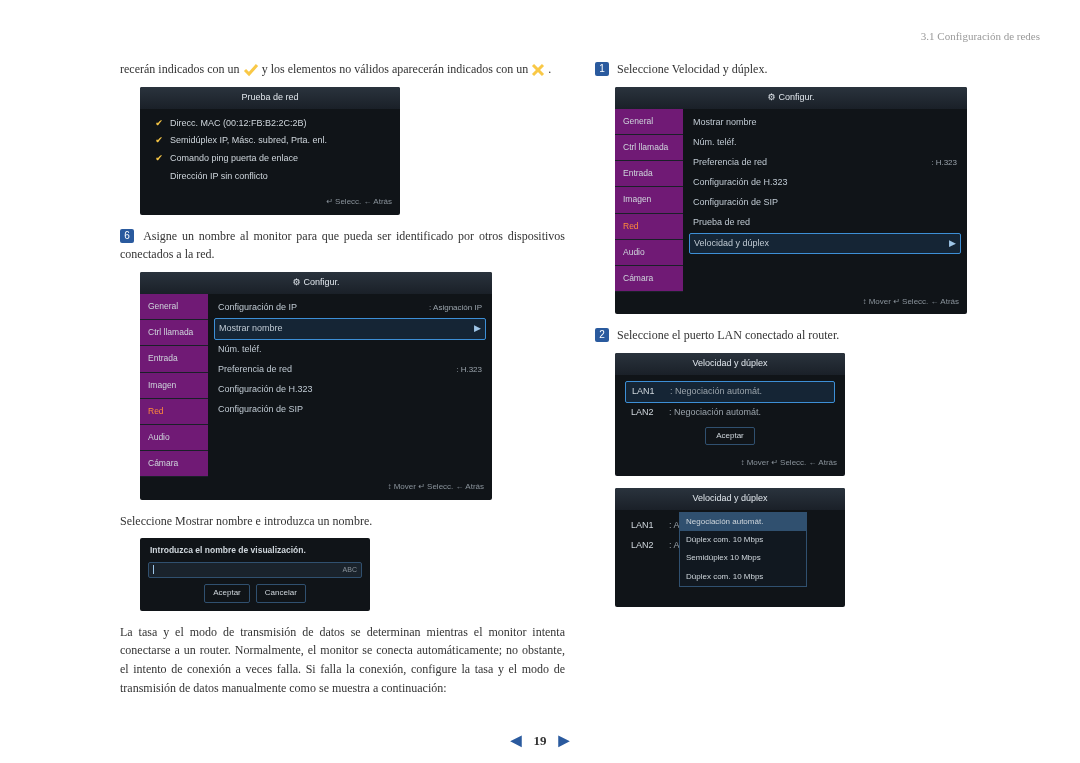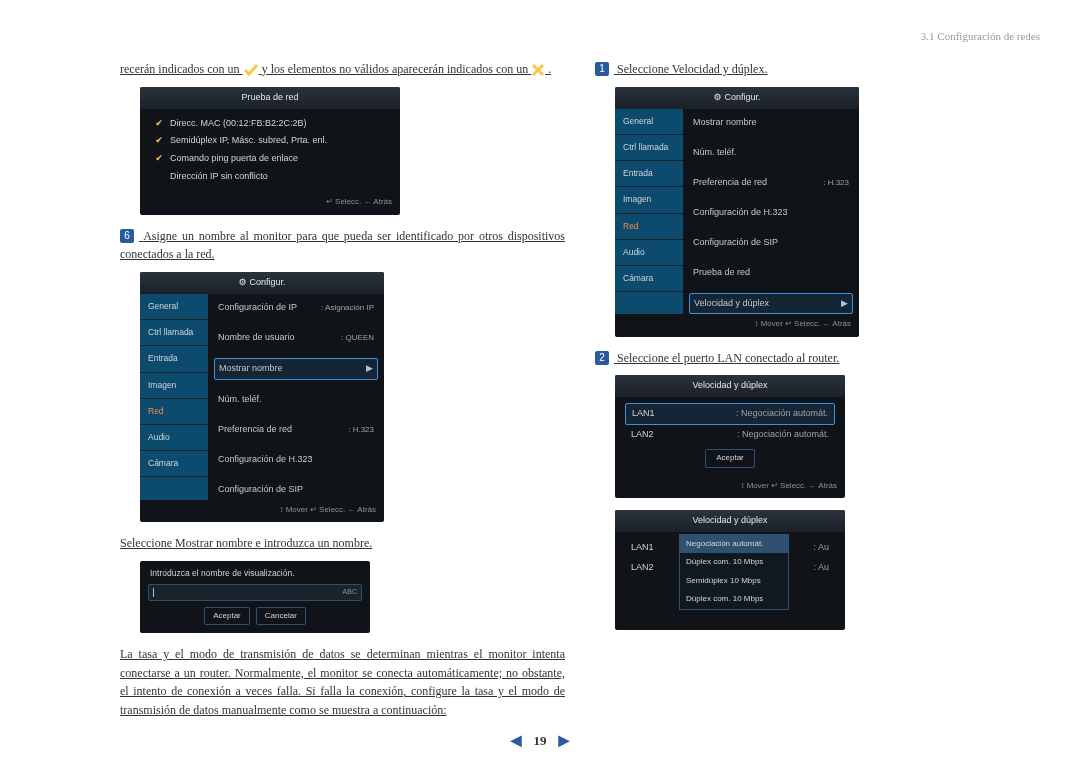--- a/index.html
+++ b/index.html
@@ -18,21 +18,21 @@
     right: 40px;
     font-size: 11px;
     color: #999;
   }
   .columns {
     display: flex;
     gap: 30px;
     padding: 60px 40px 0 120px;
   }
   .col { flex: 1; font-size: 12px; line-height: 1.55; }
-  .col p { margin-bottom: 8px; text-align: justify; text-decoration: underline; }
+  .col p { margin-bottom: 8px; text-align: justify; }
   .check-icon { display:inline-block; vertical-align:middle; }
   .check-icon svg { display:block; width:16px; height:16px; }
   .x-icon { display:inline-block; vertical-align:middle; }
   .x-icon svg { display:block; width:14px; height:14px; }
   .step-badge {
     display:inline-block;
     width: 14px; height: 14px;
     background:#2a5a9e;
     color:#fff;
     font-size:10px;
@@ -63,46 +63,46 @@
   .osd-footer {
     text-align:right;
     padding:4px 8px 6px;
     color:#8a939b;
     font-size:8px;
   }
   .osd1 { width: 260px; }
   .osd1 .rows { padding:6px 14px; }
   .osd1 .row { display:flex; align-items:center; gap:6px; padding:2px 0; color:#cfd6dc; }
   .osd1 .row .chk { width:10px; text-align:center; color:#f9c846; font-size:9px; }
-  .osd-cfg { width: 244px; display:flex; flex-direction:column; }
+  .osd-cfg { width: 352px; display:flex; flex-direction:column; }
   .osd-cfg .body { display:flex; min-height:130px; }
-  .osd-cfg .tabs { display:flex; flex-direction:column; min-width:68px; background:#0c4a6e; }
+  .osd-cfg .tabs { display:flex; flex-direction:column; min-width:68px; background:#701a75; }
   .osd-cfg .tabs .tab { padding:6px 8px; color:#cfd6dc; border-bottom:1px solid #1a2028; font-size:8.5px;}
   .osd-cfg .tabs .tab.active { color:#ff8a3a; }
-  .osd-cfg .fields { flex:1; padding:4px 6px 0 6px; display:flex; flex-direction:column; gap:10px;}
+  .osd-cfg .fields { flex:1; padding:4px 6px 0 6px; display:flex; flex-direction:column; gap:0;}
   .osd-cfg .field { display:flex; align-items:center; justify-content:flex-start; gap:6px; padding:3px 4px; }
   .osd-cfg .field .k { flex:1; color:#bfc9d2; white-space:nowrap; overflow:hidden; text-overflow:ellipsis;}
   .osd-cfg .field .v { color:#9aa3ab; font-size:8px; white-space:nowrap;}
   .osd-cfg .field.sel { border:1px solid #3d8fd6; border-radius:2px; background:#152535; }
   .osd-cfg .field.sel .arw { color:#9fc6e8;}
   .osd-input { width:230px; padding:4px 8px 8px; font-size:8.5px; }
-  .osd-input .lbl { color:#cfd6dc; text-align:left; padding:2px 2px 4px;}
+  .osd-input .lbl { color:#cfd6dc; text-align:left; padding:2px 2px 4px;font-weight:bold;}
   .osd-input .inbox { display:flex; align-items:center; background:#1a232c; border:1px solid #30506f; border-radius:2px; padding:2px 4px; }
   .osd-input .inbox .cursor { width:1px; height:9px; background:#9fc6e8; margin-right:auto;}
   .osd-input .inbox .abc { color:#8a939b; font-size:7px; margin-left:auto;}
   .osd-input .btns { display:flex; justify-content:center; gap:6px; margin-top:6px; }
   .osd-input .btn { border:1px solid #30506f; padding:2px 8px; color:#cfd6dc; font-size:8px; border-radius:2px;}
   .osd-vd { width:230px; }
   .osd-vd .rows { padding:6px 10px; }
-  .osd-vd .vrow { display:flex; align-items:center; padding:3px 6px; border-radius:2px; gap:6px;justify-content:space-between;}
+  .osd-vd .vrow { display:flex; align-items:center; padding:3px 6px; border-radius:2px; gap:6px;}
   .osd-vd .vrow .lan { min-width:32px; color:#cfd6dc;}
   .osd-vd .vrow .val { color:#9aa3ab;}
   .osd-vd .vrow.sel { border:1px solid #3d8fd6; background:#152535; }
   .osd-vd .vcenter { text-align:center; margin:4px auto 2px; border:1px solid #30506f; padding:2px 10px; width:fit-content; color:#cfd6dc; font-size:8px; border-radius:2px;}
-  .osd-vd .menu { background:#111820; border:1px solid #30506f; width:110px; margin-left:54px; }
+  .osd-vd .menu { background:#111820; border:1px solid #30506f; width:128px; margin-left:54px; }
   .osd-vd .menu .mrow { padding:3px 6px; color:#cfd6dc; font-size:8px;}
   .osd-vd .menu .mrow.hl { background:#30506f; }
   .pg-nav {
     position:absolute;
     bottom:14px; left:50%; transform:translateX(-50%);
     display:flex; align-items:center; gap:12px;
     font-size: 13px; font-weight:bold;
   }
   .pg-nav .tri { color:#2a5a9e; font-size:14px; }
   .gear { display:inline-block; vertical-align:middle; margin-right:3px;}
@@ -170,24 +170,20 @@
           <div class="tab">Imagen</div>
           <div class="tab active">Red</div>
           <div class="tab">Audio</div>
           <div class="tab">Cámara</div>
         </div>
         <div class="fields">
           <div class="field">
               <span class="k">Configuración de IP</span>
               <span class="v">: Asignación IP</span>
             </div>
-          <div class="field">
-              <span class="k">Nombre de usuario</span>
-              <span class="v">: QUEEN</span>
-            </div>
           <div class="field sel">
               <span class="k">Mostrar nombre</span>
               <span class="arw">▶</span>
             </div>
           <div class="field">
               <span class="k">Núm. teléf.</span>
             </div>
           <div class="field">
               <span class="k">Preferencia de red</span>
               <span class="v">: H.323</span>

